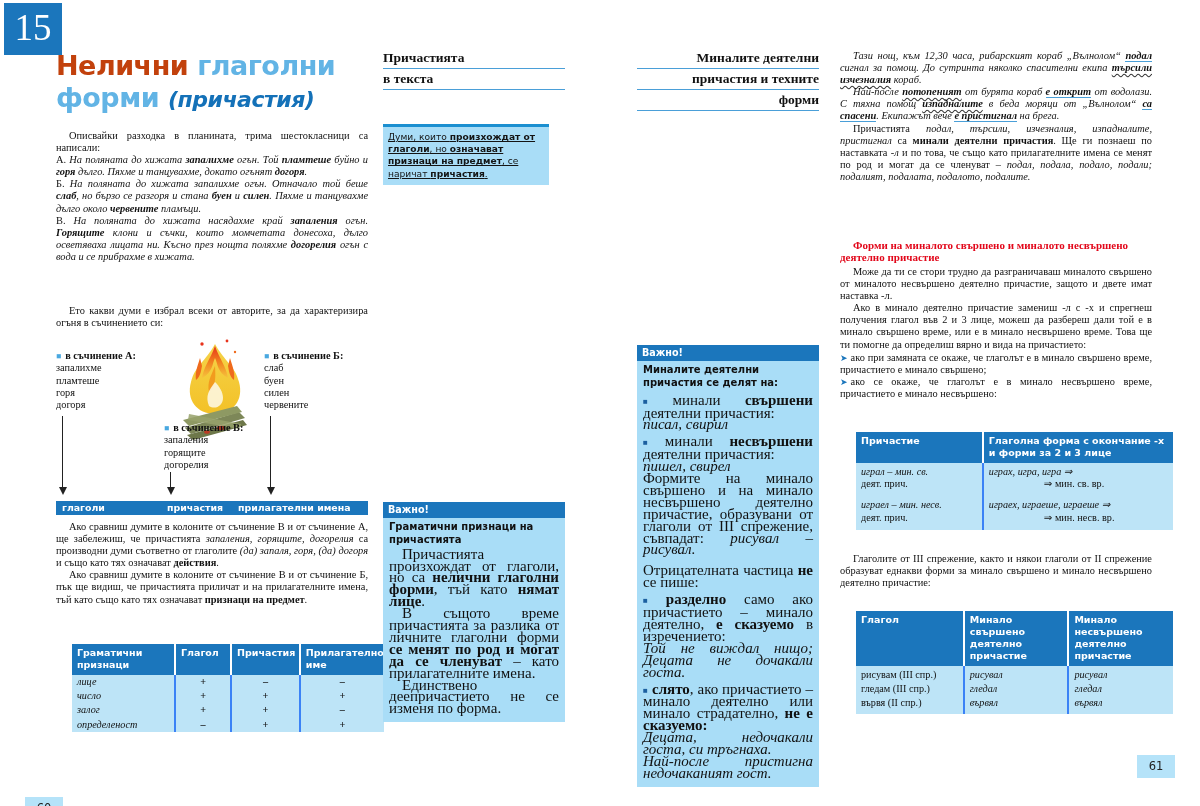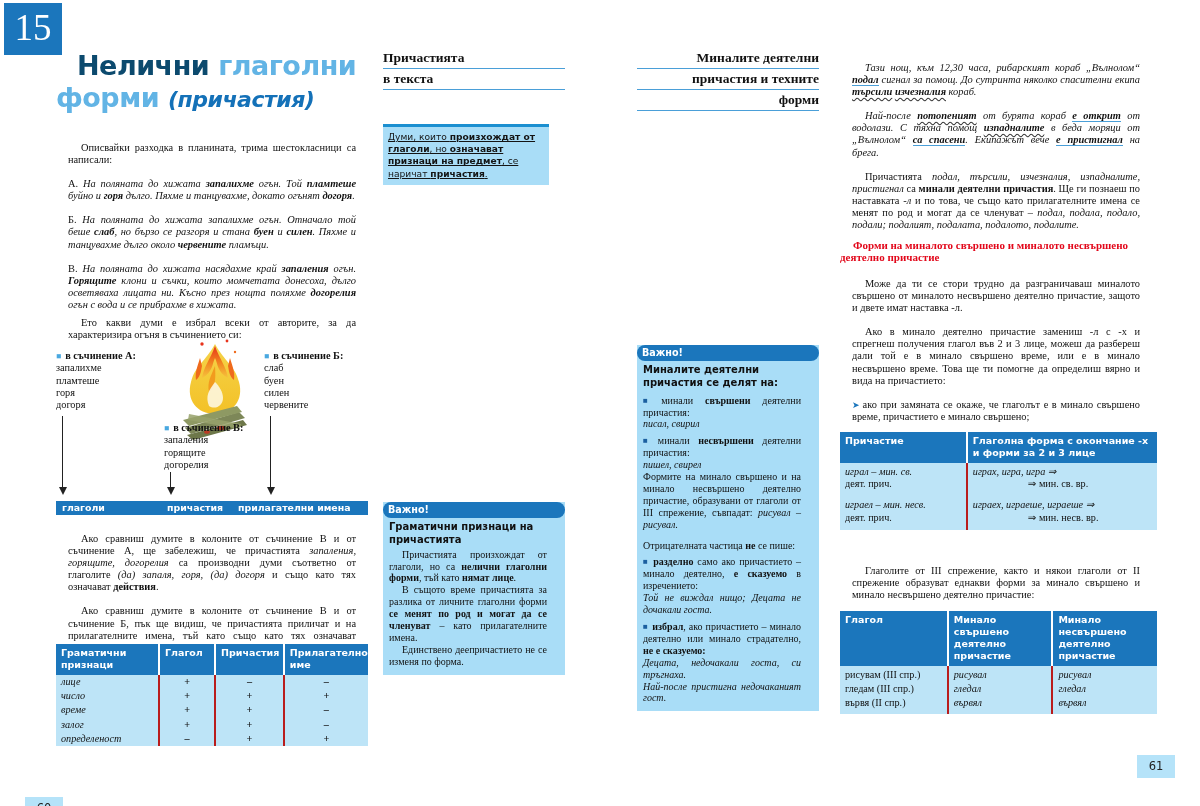--- a/index.html
+++ b/index.html
@@ -31,34 +31,34 @@
 
   
   .headline {
     position: absolute; left: 56px; top: 50px; width: 330px;
     font-family: "DejaVu Sans", sans-serif;
     font-weight: bold;
     font-size: 27px;
     line-height: 32px;
     letter-spacing: -0.5px;
   }
-  .hl-dark { color: #0c4a6e; margin-left: 21px; }
+  .hl-dark { color: #c2410c; }
   .hl-light { color: #62b4e5; }
   .hl-paren { color: #1471b8; font-style: italic; font-size: 22px; }
 
   
   .col { position: absolute; }
   .body-text {
     font-family: "Liberation Serif", serif;
     font-size: 10.4px;
     line-height: 12.1px;
     text-align: justify;
     color: #111;
   }
-  .body-text p { margin: 12px; }
+  .body-text p { margin: 0; }
   .ind { text-indent: 13px; }
   i, .it { font-style: italic; }
   b, .bd { font-weight: bold; }
 
   
   .sec-head {
     font-family: "Liberation Serif", serif;
     font-weight: bold;
     font-size: 13.5px;
     line-height: 19px;
@@ -88,34 +88,33 @@
     background: #a9ddf7;
   }
   .vazhno .vz-title {
     background: #1b76bc;
     color: #ffffff;
     font-family: "DejaVu Sans", sans-serif;
     font-weight: bold;
     font-size: 9.6px;
     line-height: 13px;
     padding: 1px 5px 2px 5px;
-    border-radius: 8px;
   }
   .vazhno .vz-sub {
     font-family: "DejaVu Sans", sans-serif;
     font-weight: bold;
     font-size: 10px;
     line-height: 12.8px;
     padding: 3px 6px 1px 6px;
     color: #111;
   }
   .vazhno .vz-body {
-    padding: 1px 18px 7px 6px;
-    font-family: "Liberation Serif", serif;
-    font-size: 10px;
+    padding: 1px 6px 7px 6px;
+    font-family: "Liberation Serif", serif;
+    font-size: 15px;
     line-height: 11.9px;
     text-align: justify;
     color: #111;
   }
   .vazhno .vz-body p { margin: 0; }
   .bullet-sq::before {
     content: "\25A0";
     color: #1b5fa0;
     font-size: 8px;
     margin-right: 4px;
@@ -160,41 +159,42 @@
     line-height: 14px;
   }
   .cat-bar span { position: absolute; white-space: nowrap; }
 
   
   table.tbl {
     border-collapse: collapse;
     width: 100%;
     font-family: "Liberation Serif", serif;
     table-layout: fixed;
+    margin-left: 16px;
   }
   table.tbl th {
     background: #1b76bc;
     color: #fff;
     font-family: "DejaVu Sans", sans-serif;
     font-weight: bold;
     font-size: 9.5px;
     line-height: 12px;
     text-align: left;
     padding: 3px 5px 4px 5px;
     vertical-align: top;
     border-right: 2px solid #ffffff;
   }
   table.tbl th:last-child { border-right: none; }
   table.tbl td {
     background: #bde4f7;
     font-size: 10.2px;
     line-height: 12.2px;
     padding: 1px 5px;
     vertical-align: top;
-    border-right: 2px solid #b91c1c;
+    border-right: 2px solid #3b82f6;
     color: #111;
   }
   table.tbl td:last-child { border-right: none; }
   .ctr { text-align: center; }
   .sign { font-size: 12px; color: #19639e; font-weight: bold; }
 
   
   .red-head {
     color: #e2071a;
     font-weight: bold;
@@ -346,26 +346,20 @@
           <td class="ctr sign">–</td>
           <td class="ctr sign">–</td>
         </tr>
         <tr>
           <td class="it">число</td>
           <td class="ctr sign">+</td>
           <td class="ctr sign">+</td>
           <td class="ctr sign">+</td>
         </tr>
         <tr>
-          <td class="it">време</td>
-          <td class="ctr sign">+</td>
-          <td class="ctr sign">+</td>
-          <td class="ctr sign">–</td>
-        </tr>
-        <tr>
           <td class="it">залог</td>
           <td class="ctr sign">+</td>
           <td class="ctr sign">+</td>
           <td class="ctr sign">–</td>
         </tr>
         <tr>
           <td class="it">определеност</td>
           <td class="ctr sign">–</td>
           <td class="ctr sign">+</td>
           <td class="ctr sign">+</td>
@@ -404,21 +398,21 @@
     <div class="vz-sub">Миналите деятелни причастия се делят на:</div>
     <div class="vz-body">
       <p class="bullet-sq" style="margin-top:3px;"><span>минали </span><b>свършени</b><span> деятелни причастия:</span></p>
       <p class="it">писал, свирил</p>
       <p class="bullet-sq" style="margin-top:5px;"><span>минали </span><b>несвършени</b><span> деятелни причастия:</span></p>
       <p class="it">пишел, свирел</p>
       <p><span>Формите на минало свършено и на минало несвършено деятелно причастие, образувани от глаголи от III спрежение, съвпадат: </span><i>рисувал – рисувал.</i></p>
       <p style="margin-top:9px;"><span>Отрицателната частица </span><b>не</b><span> се пише:</span></p>
       <p class="bullet-sq" style="margin-top:5px;"><b>разделно</b><span> само ако причастието – минало деятелно, </span><b>е сказуемо</b><span> в изречението:</span></p>
       <p class="it">Той не виждал нищо; Децата не дочакали госта.</p>
-      <p class="bullet-sq" style="margin-top:5px;"><b>избрал</b><span>, ако причастието – минало деятелно или минало страдателно, </span><b>не е сказуемо:</b></p>
+      <p class="bullet-sq" style="margin-top:5px;"><b>слято</b><span>, ако причастието – минало деятелно или минало страдателно, </span><b>не е сказуемо:</b></p>
       <p class="it">Децата, недочакали госта, си тръгнаха.</p>
       <p class="it">Най-после пристигна недочаканият гост.</p>
     </div>
   </div>
 
   <div class="col body-text" style="left:840px; top:50px; width:312px;">
     <p class="ind it"><span>Тази нощ, към 12,30 часа, рибарският кораб „Вълнолом“ </span><b class="u-blue">подал</b><span> сигнал за помощ. До сутринта няколко спасителни екипа </span><b class="u-wavy">търсили</b><span> </span><b class="u-wavy">изчезналия</b><span> кораб.</span></p>
     <p class="ind it"><span>Най-после </span><b class="u-wavy">потопеният</b><span> от бурята кораб </span><b class="u-blue">е открит</b><span> от водолази. С тяхна помощ </span><b class="u-wavy">изпадналите</b><span> в беда моряци от „Вълнолом“ </span><b class="u-blue">са спасени</b><span>. Екипажът вече </span><b class="u-blue">е пристигнал</b><span> на брега.</span></p>
     <p class="ind"><span>Причастията </span><i>подал, търсили, изчезналия, изпадналите, пристигнал</i><span> са </span><b>минали деятелни причастия</b><span>. Ще ги познаеш по наставката </span><i>-л</i><span> и по това, че също като прилагателните имена се менят по род и могат да се членуват – </span><i>подал, подала, подало, подали; подалият, подалата, подалото, подалите.</i></p>
   </div>

